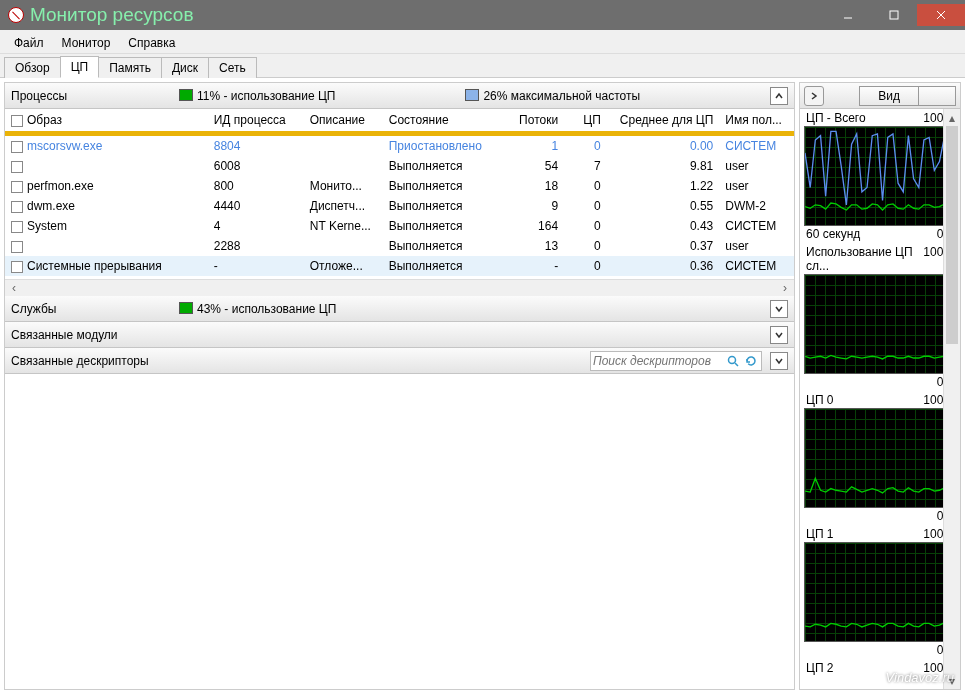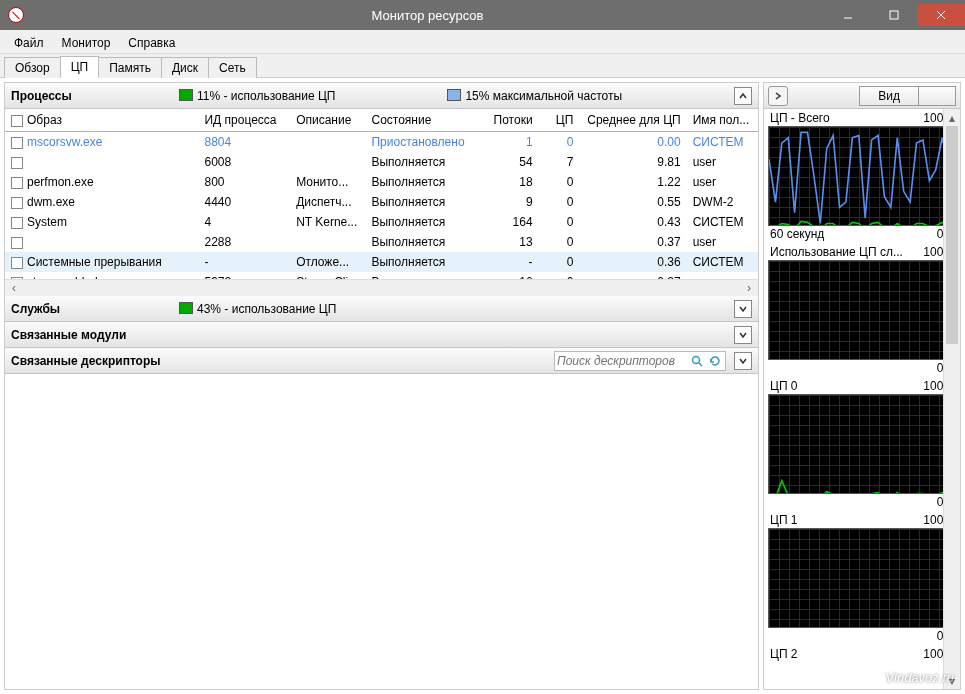--- a/index.html
+++ b/index.html
@@ -3,59 +3,59 @@
 <meta charset="utf-8">
 <style>
 * { box-sizing: border-box; margin: 0; padding: 0; font-family: "Segoe UI", Tahoma, sans-serif; font-size: 12px; }
 body { background: #6e6e6e; width: 965px; height: 694px; overflow: hidden; user-select: none; }
 
 .window { position: absolute; top: 0; left: 0; width: 965px; height: 694px; background: #6e6e6e; display: flex; flex-direction: column; }
 
 .titlebar { height: 30px; background: #6e6e6e; display: flex; align-items: center; padding-left: 8px; }
 .titlebar .icon { width: 16px; height: 16px; border: 1px solid #b00; border-radius: 50%; position: relative; margin-right: 6px; background: #fff; }
 .titlebar .icon::after { content: ""; position: absolute; width: 10px; height: 1px; background: #b00; top: 7px; left: 2px; transform: rotate(45deg); }
-.titlebar .title { flex: 1; text-align: center; color: #ffffff; font-size: 13px; }
+.titlebar .title { flex: 1; text-align: left; color: #86efac; font-size: 19px; }
 .winbtns { display: flex; }
 .winbtn { width: 46px; height: 22px; display: flex; align-items: center; justify-content: center; color: #fff; }
 .winbtn.close { background: #c94f3f; width: 48px; height: 22px; }
 .winbtn svg { stroke: #fff; stroke-width: 1; }
 
 .menubar { height: 24px; background: #f0f0f0; display: flex; align-items: flex-end; padding-left: 6px; border-bottom: 1px solid #ddd; gap: 2px; }
 .menubar span { padding: 3px 8px; }
 
 .tabbar { height: 24px; background: #f0f0f0; display: flex; align-items: flex-end; padding-left: 4px; border-bottom: 1px solid #ccc; }
 .tab { padding: 3px 10px; border: 1px solid #bbb; border-bottom: none; background: #f0f0f0; margin-right: -1px; position: relative; top: 1px; }
 .tab.active { background: #fff; z-index: 2; border-bottom: 1px solid #fff; }
 
 .content { flex: 1; display: flex; background: #fff; padding: 4px; gap: 4px; overflow: hidden; }
 
 .left { flex: 1; display: flex; flex-direction: column; border: 1px solid #ccc; overflow: hidden; }
-.right { width: 198px; border: 1px solid #ccc; display: flex; flex-direction: column; overflow: hidden; position: relative; }
+.right { width: 162px; border: 1px solid #ccc; display: flex; flex-direction: column; overflow: hidden; position: relative; }
 
 .panelhdr {
   height: 26px;
   background: linear-gradient(#fbfbfb, #e4e4e4);
   border-bottom: 1px solid #c5c5c5;
   display: flex; align-items: center;
   padding: 0 6px;
   gap: 8px;
 }
-.panelhdr .title { font-weight: bold; flex-shrink: 0; min-width: 160px; }
+.panelhdr .title { font-weight: normal; flex-shrink: 0; min-width: 160px; }
 .panelhdr .stat { display: flex; align-items: flex-start; gap: 4px; flex-shrink: 0; }
 .panelhdr .stat .chip { width: 14px; height: 12px; border: 1px solid #555; }
 .panelhdr .stat.green .chip { background: #0a0; }
 .panelhdr .stat.blue .chip { background: #8cb3e8; }
 .panelhdr .spacer { flex: 1; }
 .collapsebtn { width: 18px; height: 18px; border: 1px solid #888; display: flex; align-items: center; justify-content: center; background: #fff; }
 .collapsebtn.down svg { transform: rotate(180deg); }
 
 .tablewrap { flex: 1; overflow: auto; position: relative; min-height: 0; }
 .processes .tablewrap { height: 170px; flex: none; }
 table { border-collapse: collapse; width: 100%; min-width: 720px; }
-th { text-align: left; font-weight: normal; padding: 4px 6px; border-bottom: 1px solid #eab308; background: #fff; white-space: nowrap; position: sticky; top: 0; }
+th { text-align: left; font-weight: normal; padding: 4px 6px; border-bottom: 5px solid #eab308; background: #fff; white-space: nowrap; position: sticky; top: 0; }
 th.right-al, td.right-al { text-align: right; }
 td { padding: 3px 6px; white-space: nowrap; overflow: hidden; text-overflow: ellipsis; }
 tr.highlight td { color: #4684e0; }
 tr.selected td { background: #e6f2fb; }
 td .chk, th .chk { display: inline-block; width: 12px; height: 12px; border: 1px solid #888; background: #fff; vertical-align: middle; margin-right: 4px; }
 
 .scroll-h { height: 17px; background: #f0f0f0; border-top: 1px solid #ddd; display: flex; align-items: center; justify-content: space-between; padding: 0 2px; }
 .scroll-h span { width: 14px; text-align: center; color: #666; }
 
 .searchbox { display: flex; align-items: center; gap: 2px; border: 1px solid #bbb; background: #fff; padding: 0 2px; height: 20px; }
@@ -139,21 +139,21 @@
       <div class="processes">
         <div class="panelhdr">
           <span class="title">Процессы</span>
           <span class="stat green">
               <span class="chip"></span>
               <span>11% - использование ЦП</span>
             </span>
           <span class="spacer"></span>
           <span class="stat blue">
               <span class="chip"></span>
-              <span>15% максимальной частоты</span>
+              <span>26% максимальной частоты</span>
             </span>
           <span class="spacer"></span>
           <span class="collapsebtn">
               <svg class="chev">
                 <polyline points="2,7 5,3 8,7"></polyline>
               </svg>
             </span>
         </div>
         <div class="tablewrap">
           <table>

